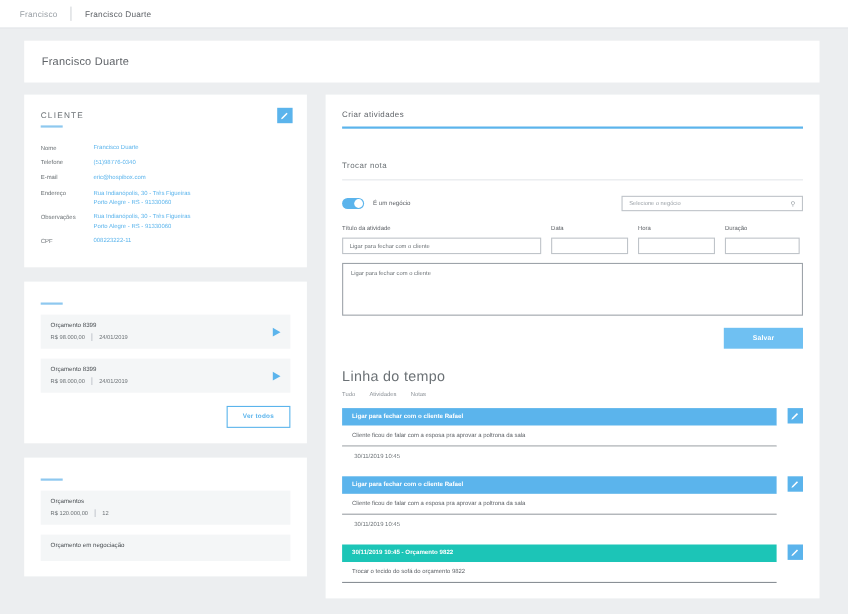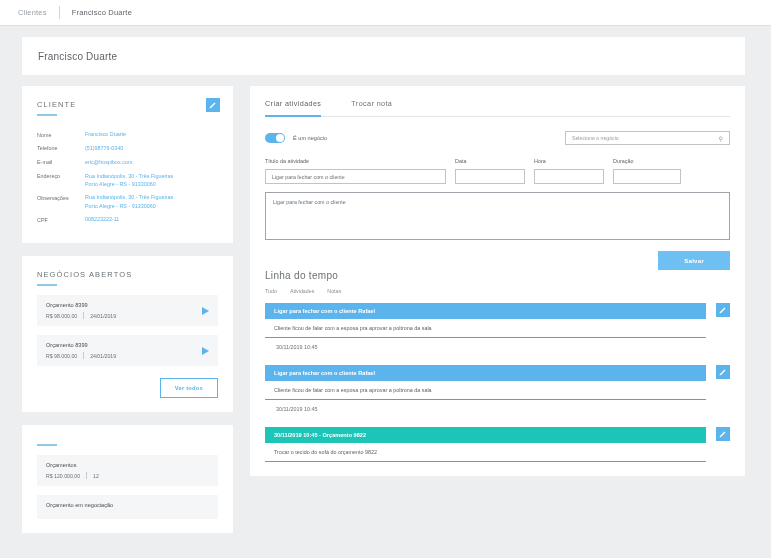--- a/index.html
+++ b/index.html
@@ -25,21 +25,21 @@
   .title-card {
     background: #ffffff;
     margin: 11px 26px 0 22px;
     height: 38px;
     display: flex; align-items: center;
     padding-left: 16px;
   }
   .title-card h1 { font-size: 10px; font-weight: 400; color: #5f6368; letter-spacing: .2px; }
 
   .columns { display: flex; padding: 11px 26px 0 22px; gap: 17px; }
-  .col-left { width: 211px; flex: none; }
+  .col-left { width: 257px; flex: none; }
   .col-right { flex: 1; }
 
   .card { background: #ffffff; margin-bottom: 13px; padding: 14px 15px; position: relative; }
   .card-title {
     font-size: 7.5px; color: #6b7175; letter-spacing: 1.1px;
     font-weight: 400; text-transform: uppercase;
   }
   .title-rule { width: 20px; height: 2px; background: #8ec8ef; margin-top: 5px; }
 
   .edit-btn {
@@ -71,21 +71,21 @@
     font-size: 5.8px; font-weight: bold; padding: 6px 14px;
     letter-spacing: .2px; cursor: pointer; font-family: inherit;
   }
 
   .summary-item { background: #f4f6f7; margin-top: 9px; padding: 7px 9px; }
   .summary-name { font-size: 5.6px; color: #4a4f53; margin-bottom: 4px; }
   .summary-meta { font-size: 5.2px; color: #6b7175; display: flex; align-items: center; gap: 6px; }
   .summary-meta .bar { width: 1px; height: 7px; background: #c6cbd0; display: inline-block; }
 
   .panel { background: #ffffff; padding: 13px 15px 14px 15px; }
-  .tabs { display: flex; gap: 30px; border-bottom: 1px solid #e4e7ea; }
+  .tabs { display: flex; gap: 30px; border-bottom: 1px solid #e4e7ea; flex-direction: column; }
   .tab { font-size: 7.2px; color: #6b7175; padding-bottom: 7px; letter-spacing: .4px; cursor: pointer; border-bottom: 2px solid transparent; margin-bottom: -1px; }
   .tab.active { color: #5f6368; border-bottom-color: #5bb4ec; }
 
   .toggle-row { display: flex; align-items: center; justify-content: space-between; margin-top: 14px; }
   .toggle-left { display: flex; align-items: center; gap: 8px; }
   .switch { width: 20px; height: 10px; background: #5bb4ec; border-radius: 5px; position: relative; cursor: pointer; }
   .switch::after { content: ""; position: absolute; right: 1px; top: 1px; width: 8px; height: 8px; background: #fff; border-radius: 50%; }
   .toggle-label { font-size: 5.6px; color: #5f6368; }
 
   .select-box {
@@ -109,39 +109,39 @@
     font-size: 5.3px; color: #6b7175; padding: 6px 7px;
   }
 
   .btn-primary {
     display: block; margin-left: auto; margin-top: 11px;
     background: #6fc0f2; color: #ffffff; border: none;
     font-size: 6.2px; font-weight: bold; padding: 6px 26px;
     cursor: pointer; font-family: inherit; letter-spacing: .2px;
   }
 
-  .timeline-head { font-size: 10px; color: #6b7175; letter-spacing: .3px; }
+  .timeline-head { font-size: 13px; color: #6b7175; margin-top: 17px; letter-spacing: .3px; }
   .tl-tabs { display: flex; gap: 13px; margin-top: 7px; }
   .tl-tab { font-size: 5.3px; color: #8a9096; cursor: pointer; }
 
   .tl-entry { margin-top: 9px; display: flex; align-items: flex-start; }
   .tl-body { flex: 1; }
   .tl-head-bar { padding: 5px 9px; font-size: 5.6px; font-weight: bold; color: #ffffff; }
   .tl-head-bar.blue { background: #5bb4ec; }
   .tl-head-bar.teal { background: #1cc5b7; }
   .tl-desc { background: #ffffff; border-bottom: 1px solid #8a9096; padding: 6px 9px; font-size: 5.4px; color: #5f6368; }
   .tl-date { background: #ffffff; padding: 6px 11px; font-size: 5.4px; color: #6b7175; }
   .tl-edit { width: 14px; height: 14px; background: #5bb4ec; margin-left: 10px; margin-top: 0px; display: flex; align-items: center; justify-content: center; border: none; cursor: pointer; flex: none; }
   .tl-edit svg { width: 8px; height: 8px; }
 </style>
 </head>
 <body>
 
 <div class="breadcrumb-bar">
-  <span class="bc-item">Clientes</span>
+  <span class="bc-item">Francisco</span>
   <span class="bc-sep"></span>
   <span class="bc-current">Francisco Duarte</span>
 </div>
 
 <div class="page">
 
   <div class="title-card">
     <h1>Francisco Duarte</h1>
   </div>
 
@@ -193,21 +193,20 @@
           <div class="field-row">
             <div class="field-label">CPF</div>
             <div class="field-value">
                 <div>008223222-11</div>
               </div>
           </div>
         </div>
       </div>
 
       <div class="card">
-        <div class="card-title">NEGÓCIOS ABERTOS</div>
         <div class="title-rule"></div>
 
         <div class="deal-item">
           <div>
             <div class="deal-name">Orçamento 8399</div>
             <div class="deal-meta">
               <span>R$ 98.000,00</span>
               <span class="bar"></span>
               <span>24/01/2019</span>
             </div>

